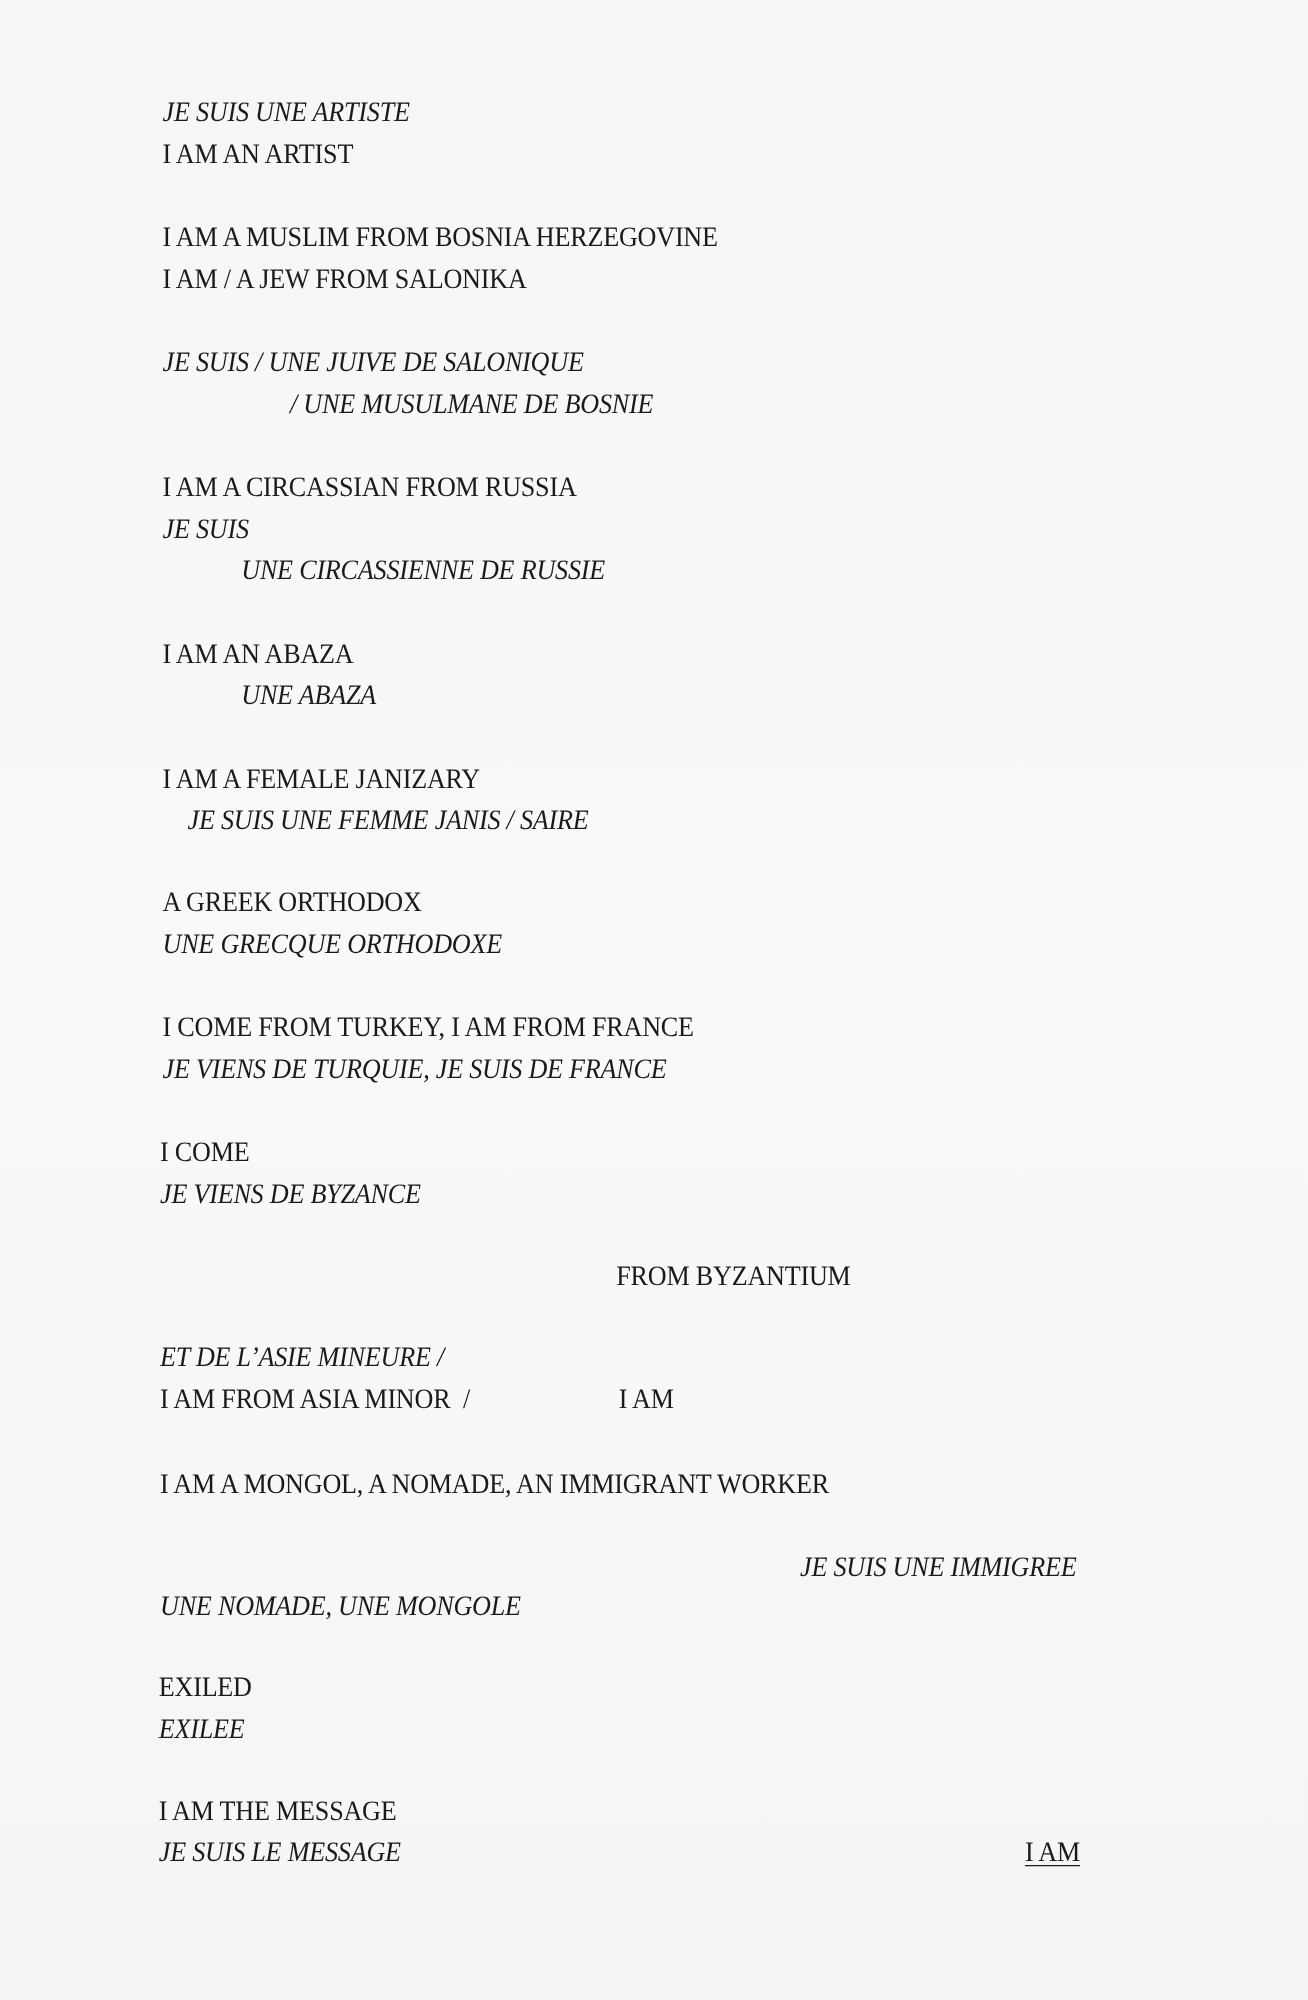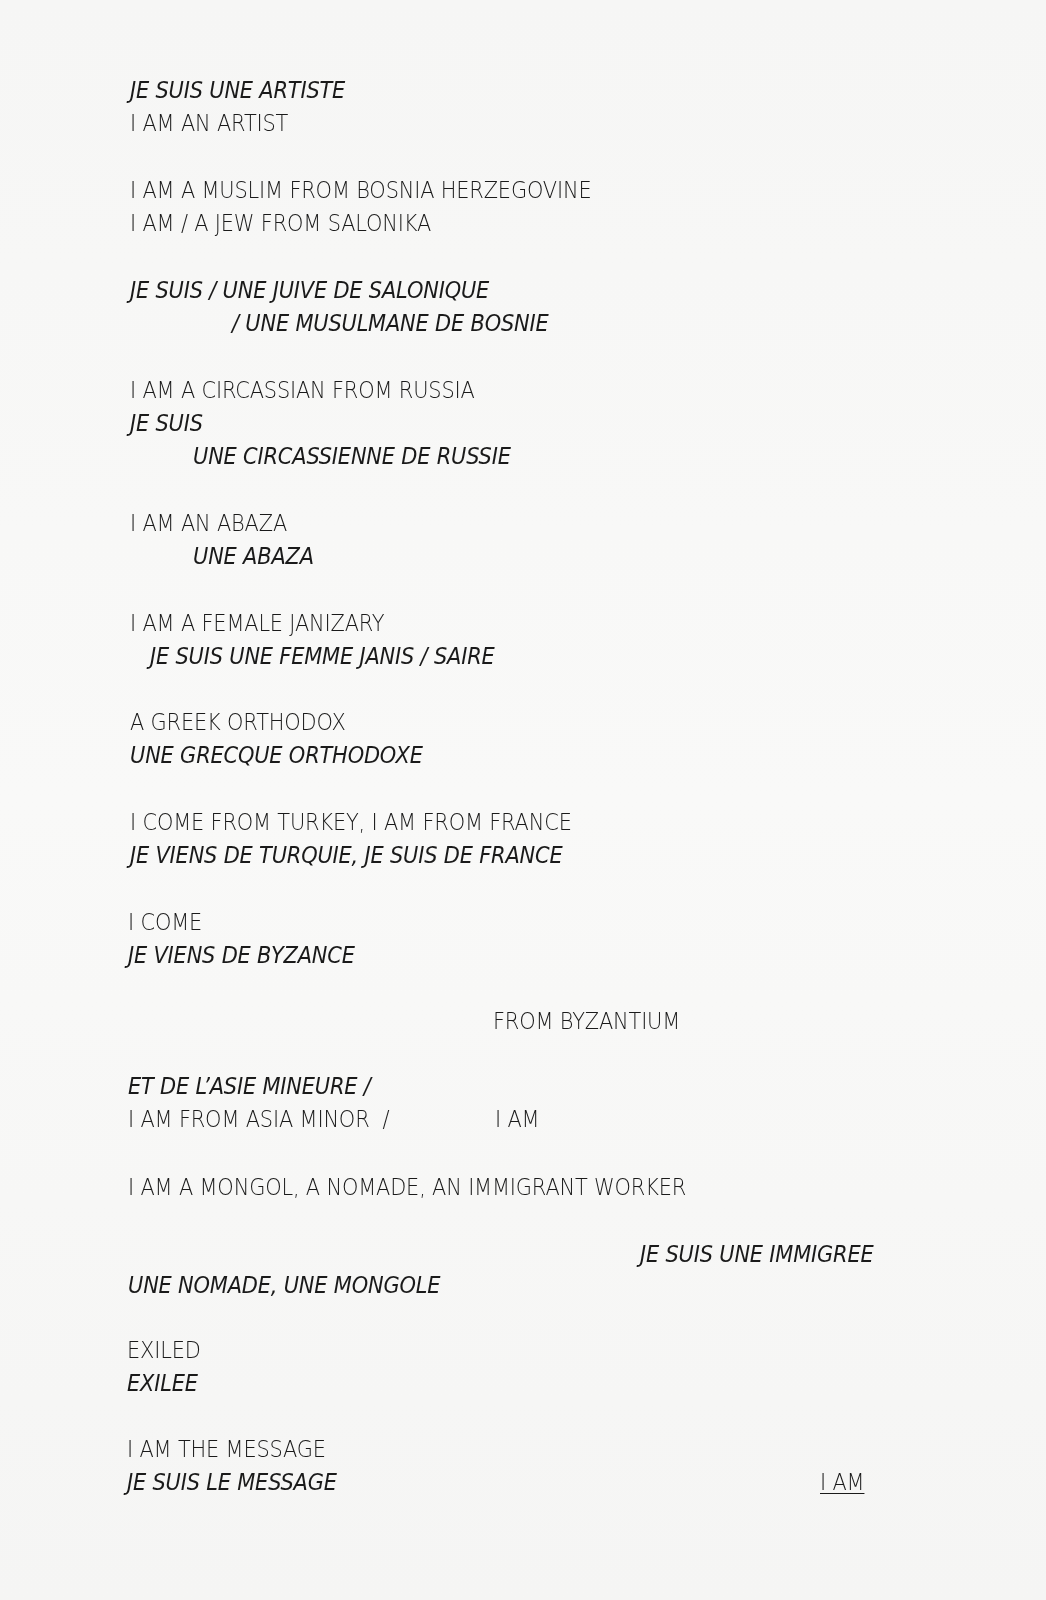--- a/index.html
+++ b/index.html
@@ -14,20 +14,21 @@
       overflow: hidden;
       font-family: "DejaVu Sans", "Liberation Sans", sans-serif;
       color: #1a1a1a;
     }
     .page {
       position: absolute;
       left: 0; top: 0;
       width: 1046px;
       height: 1600px;
       background: linear-gradient(180deg, #f6f6f5 0%, #f9f9f8 50%, #f5f5f4 100%);
+      font-family: Liberation Serif, serif;
     }
     .line {
       position: absolute;
       font-size: 22.5px;
       line-height: 28px;
       white-space: pre;
       font-weight: 300;
       letter-spacing: -0.2px;
       transform: scaleX(0.93);
       transform-origin: left center;

